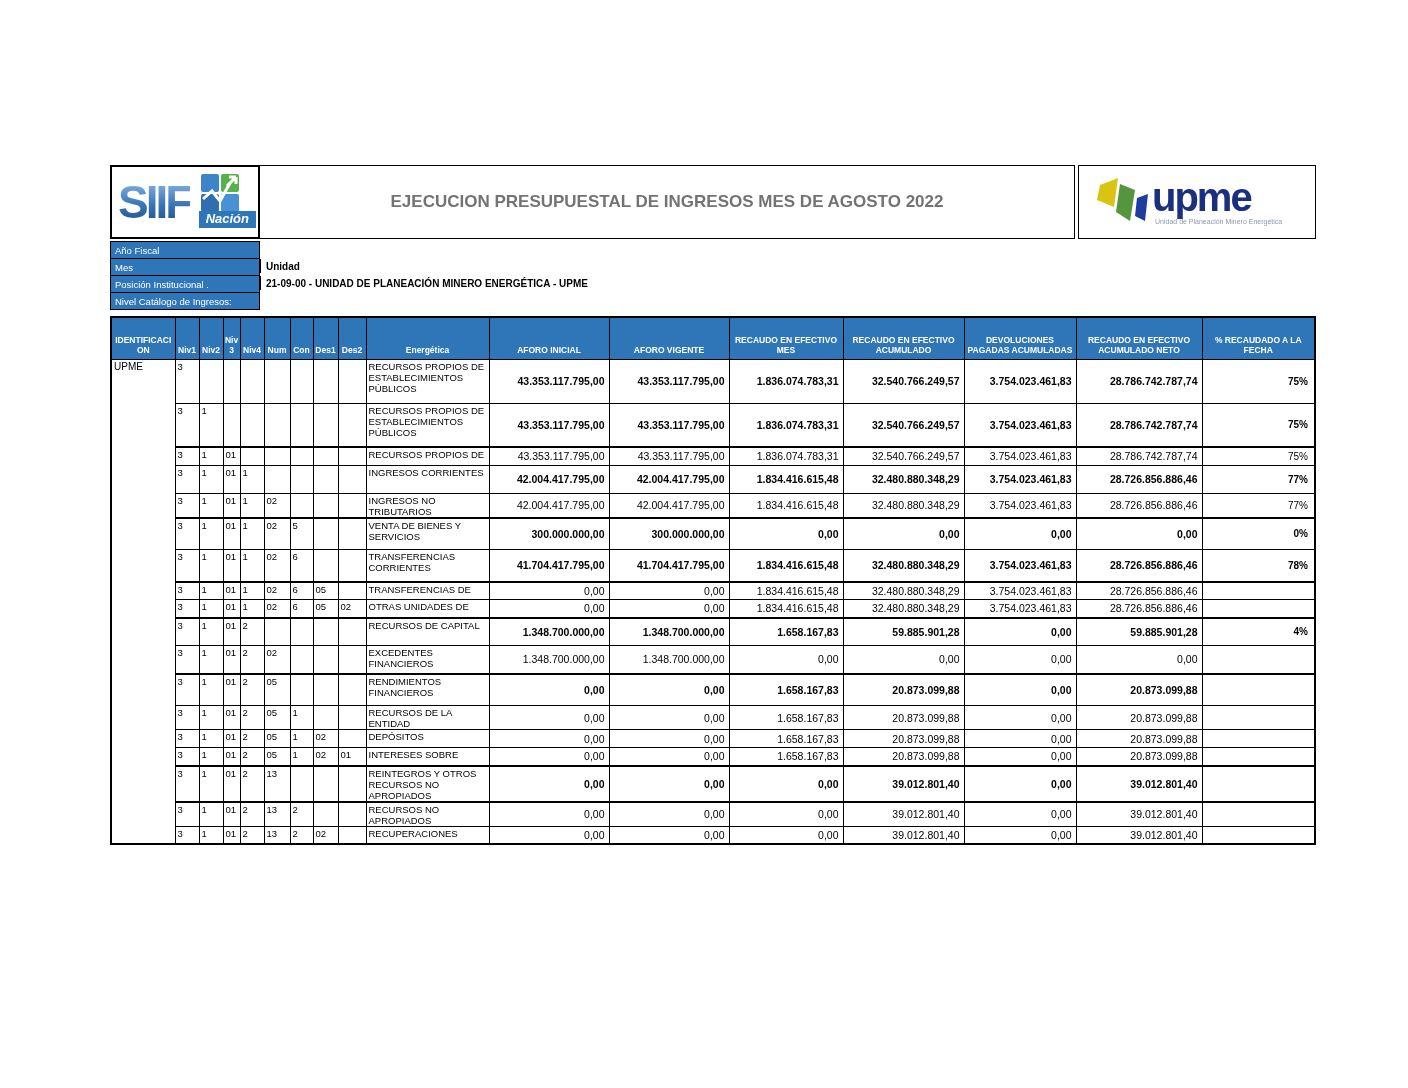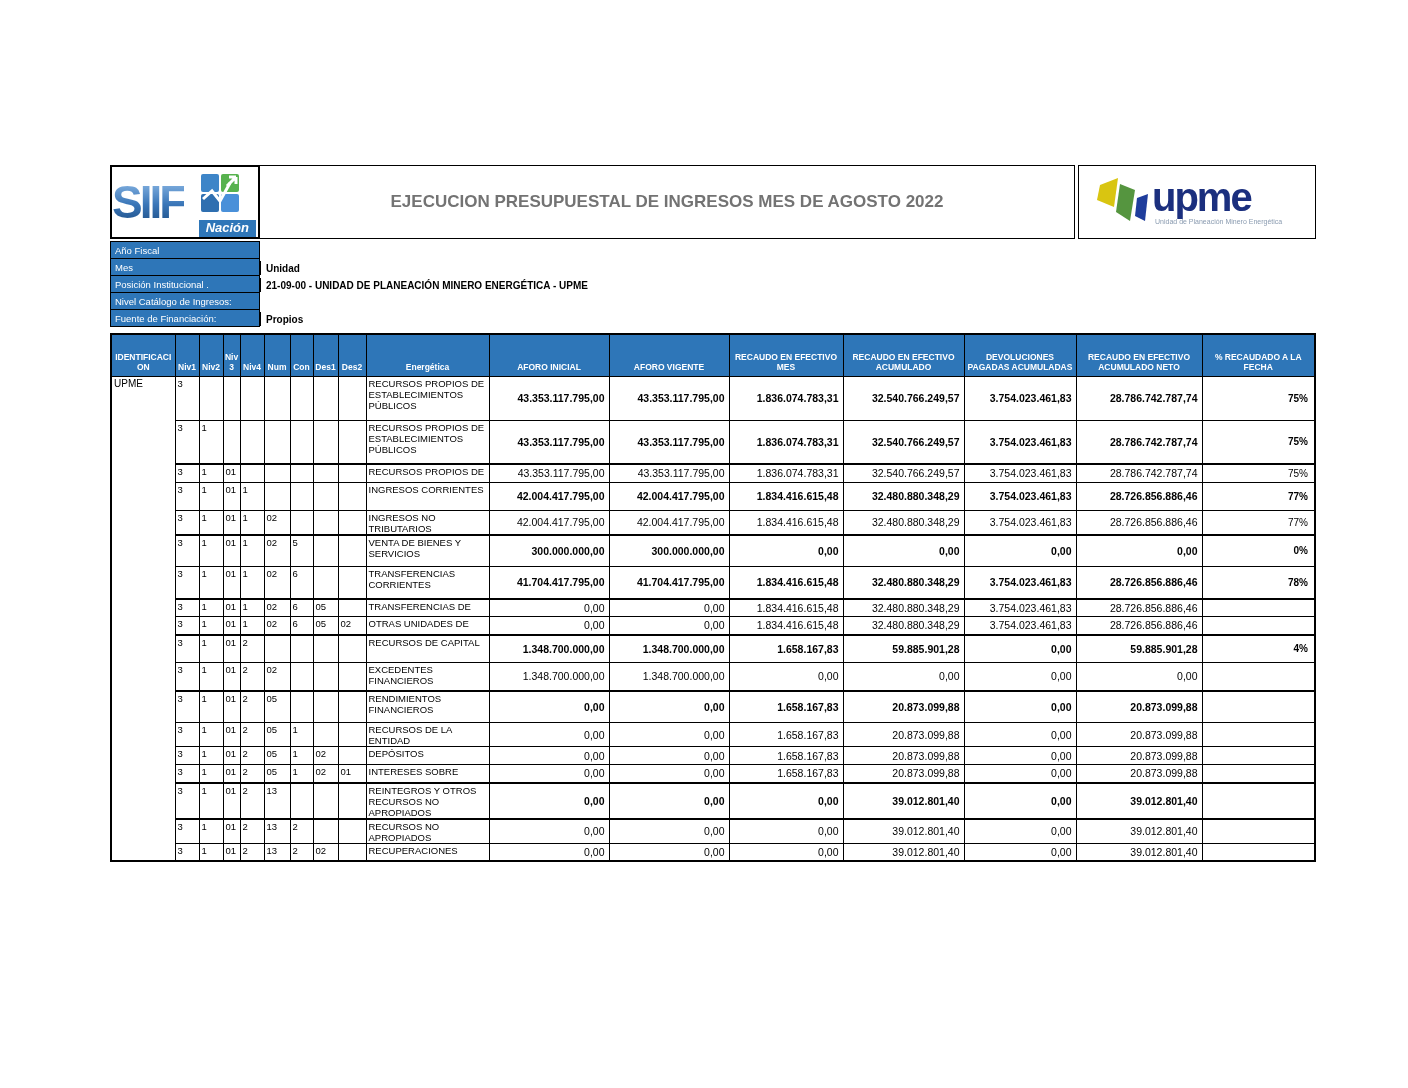--- a/index.html
+++ b/index.html
@@ -1,31 +1,31 @@
 <!DOCTYPE html>
 <html><head>
 <meta charset="utf-8">
 <style>
   * { margin:0; padding:0; box-sizing:border-box; }
   html,body { width:1408px; height:1088px; background:#fff; font-family:"Liberation Sans", sans-serif; color:#000; }
   .doc { position:absolute; left:110px; top:165px; width:1206px; }
 
   
   .band { display:flex; align-items:stretch; height:74px; }
-  .logo-box { width:150px; border:2px solid #000; position:relative; background:#fff; display:flex; align-items:center; }
+  .logo-box { width:150px; border:2px solid #000; position:relative; background:#fff; display:flex; align-items:center; padding-left:6px; }
   .siif-word { font-size:46px; font-weight:bold; letter-spacing:-3px; background:linear-gradient(#8db9e6 0%, #3a76b8 55%, #1e4f86 100%); -webkit-background-clip:text; background-clip:text; color:transparent; line-height:1; }
   .siif-icon { position:absolute; left:88px; top:6px; }
-  .siif-nacion { position:absolute; right:2px; bottom:0; background:#2e76b8; color:#fff; font-style:italic; font-weight:bold; font-size:13px; padding:0 7px 1px 7px; line-height:16px; }
+  .siif-nacion { position:absolute; right:2px; bottom:9px; background:#2e76b8; color:#fff; font-style:italic; font-weight:bold; font-size:13px; padding:0 7px 1px 7px; line-height:16px; }
   .title-box { flex:1; border-top:1px solid #000; border-bottom:1px solid #000; border-right:1px solid #000; display:flex; align-items:center; justify-content:center; }
   .title { font-size:17px; font-weight:bold; color:#737373; text-align:center; }
   .upme-box { width:238px; margin-left:3px; border:1px solid #000; display:flex; align-items:center; justify-content:center; }
 
   
   .meta { margin-top:2px; }
-  .meta-row { display:flex; align-items:center; }
+  .meta-row { display:flex; align-items:flex-start; }
   .meta-label { width:150px; background:#2e76b8; color:#fff; font-size:9.5px; border:1px solid #000; border-top:none; padding:3px 2px 2px 4px; line-height:11px; }
   .meta-row:first-child .meta-label { border-top:1px solid #000; }
   .meta-value { flex:1; font-size:10px; font-weight:bold; padding:2px 0 0 5px; border-left:1px solid #000; line-height:12px; }
 
   
   table.report { border-collapse:collapse; table-layout:fixed; margin-top:6px; width:1204px; border:2px solid #000; }
   table.report th, table.report td { border:1px solid #000; overflow:hidden; }
   thead th { background:#2e76b8; color:#fff; font-size:8.5px; font-weight:bold; text-align:center; vertical-align:bottom; padding:2px 1px 4px 1px; line-height:10px; height:42px; border-bottom:2px solid #000; overflow-wrap:anywhere;margin-left:15px; }
   td.c-id   { vertical-align:top; font-size:10px; padding:1px 1px 0 2px; }
   td.c-code { vertical-align:top; font-size:9.5px; padding:1px 0 0 2px; }
@@ -80,24 +80,20 @@
     <div class="meta-row">
       <div class="meta-label">Mes</div>
       <div class="meta-value">Unidad</div>
     </div>
     <div class="meta-row">
       <div class="meta-label">Posición Institucional .</div>
       <div class="meta-value">21-09-00 - UNIDAD DE PLANEACIÓN MINERO ENERGÉTICA - UPME</div>
     </div>
     <div class="meta-row">
       <div class="meta-label">Nivel Catálogo de Ingresos:</div>
-    </div>
-    <div class="meta-row">
-      <div class="meta-label">Fuente de Financiación:</div>
-      <div class="meta-value">Propios</div>
     </div>
   </div>
 
   <table class="report">
     <colgroup>
       <col style="width:64px">
         <col style="width:24px">
         <col style="width:24px">
         <col style="width:17px">
       <col style="width:24px">

